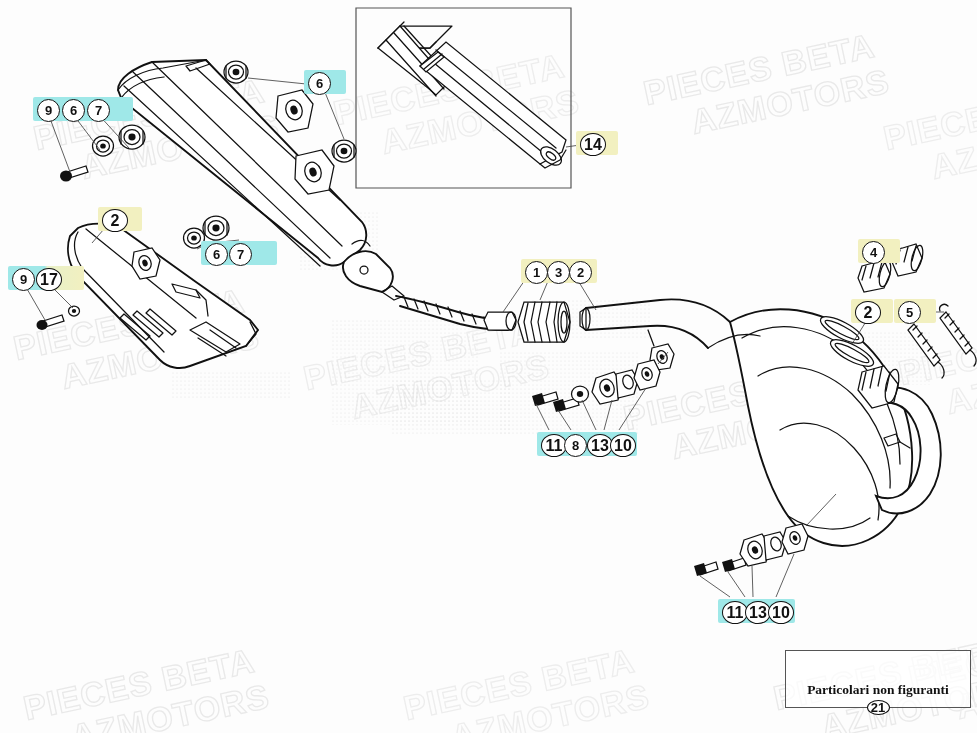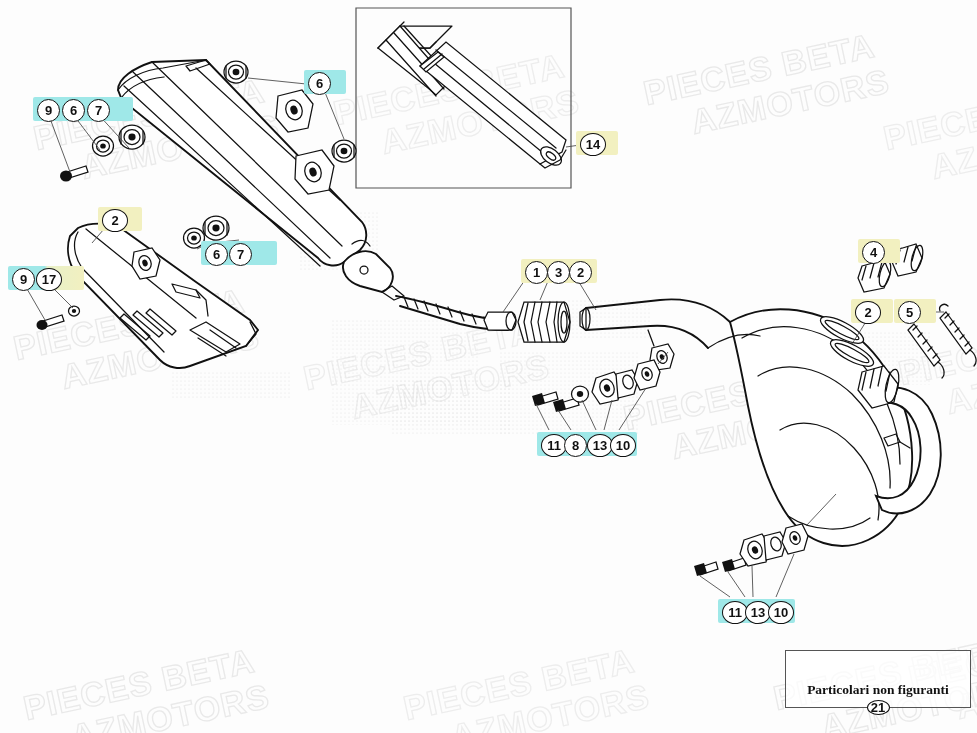--- a/index.html
+++ b/index.html
@@ -32,21 +32,21 @@
     border:1.5px solid #111;
     border-radius:50%;
     background:#fff;
     box-sizing:border-box;
     display:flex;align-items:center;justify-content:center;
     font-size:13px;font-weight:bold;color:#111;
     font-family:"Liberation Sans", sans-serif;
     line-height:1;
     z-index:30;
   }
-  .badge.wide{width:26px;height:23px;border-radius:50%/50%;font-size:13px;}
+  .badge.wide{width:26px;height:23px;border-radius:50%/50%;font-size:16px;}
   .hl{
     position:absolute;
     z-index:20;
     border-radius:2px;
   }
   .hl.cyan{background:#9fe8e8;}
   .hl.yellow{background:#f2f0c0;}
   
   #notebox{
     position:absolute;

